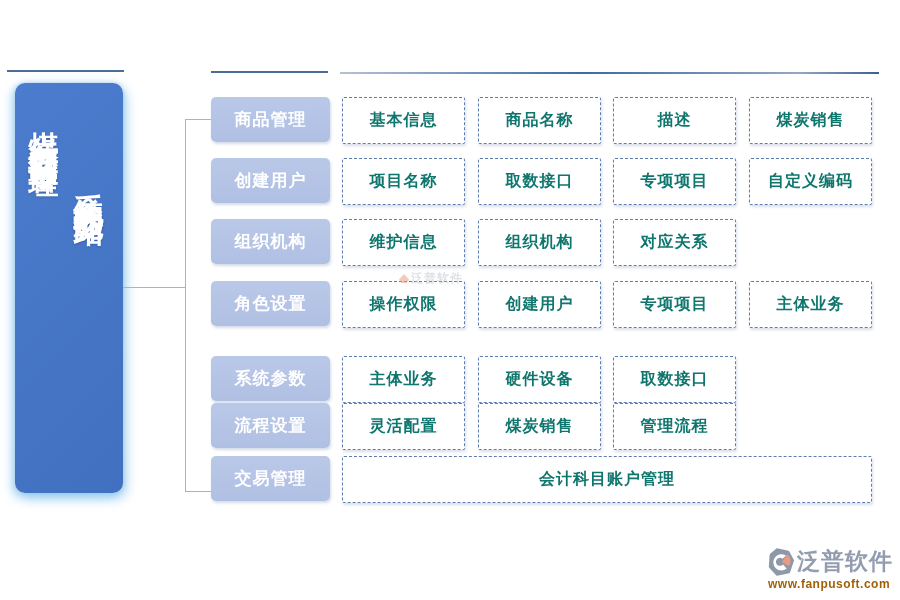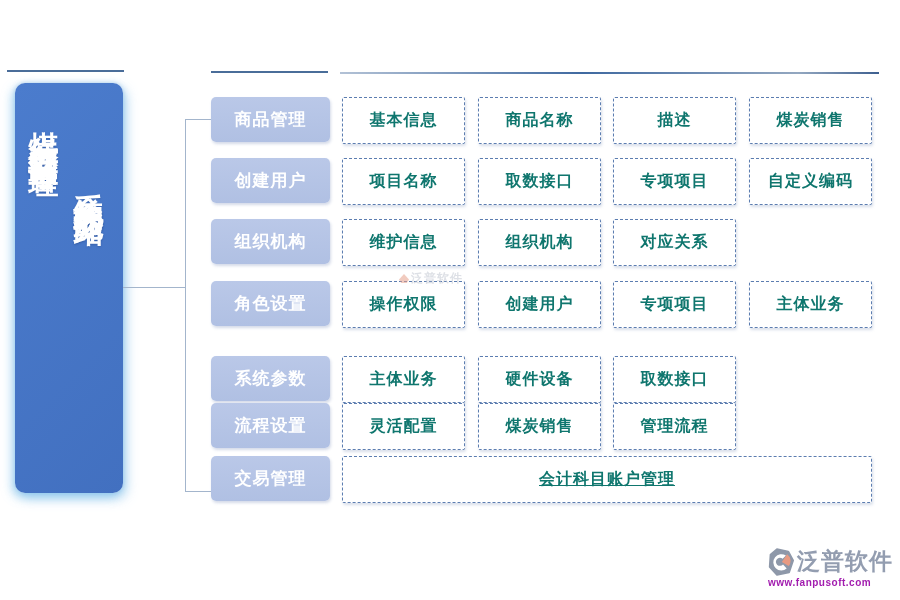--- a/index.html
+++ b/index.html
@@ -43,37 +43,37 @@
     box-shadow:1px 2px 3px rgba(150,165,200,.4);
   }
   
   .item{
     position:absolute;width:121px;height:45px;background:#ffffff;
     border:1px dashed #5c7db0;border-radius:2px;
     display:flex;align-items:center;justify-content:center;
     color:#0f766e;font-weight:bold;font-size:16px;letter-spacing:1px;
     box-shadow:1px 2px 3px rgba(120,140,180,.28);
   }
-  .item.wide{width:528px;text-decoration:underline;}
+  .item.wide{width:528px;}
   .r1{top:97px}.r2{top:158px}.r3{top:219px}.r4{top:281px}
   .r5{top:356px}.r6{top:403px}.r7{top:456px}
   .c1{left:342px}.c2{left:478px}.c3{left:613px}.c4{left:749px}
   
   #watermark{
     position:absolute;left:399px;top:270px;display:flex;align-items:center;
     opacity:.55;pointer-events:none;
   }
   #watermark .wm-mark{width:10px;height:9px;background:#e7a18c;
     clip-path:polygon(0 60%,50% 0,100% 60%,78% 100%,22% 100%);margin-right:2px;}
   #watermark .wm-text{color:#c3c8d2;font-weight:bold;font-size:12px;letter-spacing:1px;}
   
   #logo{position:absolute;left:768px;top:546px;width:130px;}
   #logo .logo-row{display:flex;align-items:center;}
   #logo .logo-name{color:#939db0;font-weight:bold;font-size:23px;letter-spacing:1px;margin-left:3px;}
-  #logo .logo-url{color:#a21caf;font-weight:bold;font-size:10px;letter-spacing:.5px;margin-top:0px;}
+  #logo .logo-url{color:#a16207;font-weight:bold;font-size:12px;letter-spacing:.5px;margin-top:0px;}
 </style>
 </head>
 <body>
 
 <div class="rule" id="rule-banner"></div>
 <div class="rule" id="rule-cat"></div>
 <div class="rule" id="rule-items"></div>
 
 <div id="banner">
   <div class="vtext" id="banner-col1">煤炭行业合同订单管理</div>

